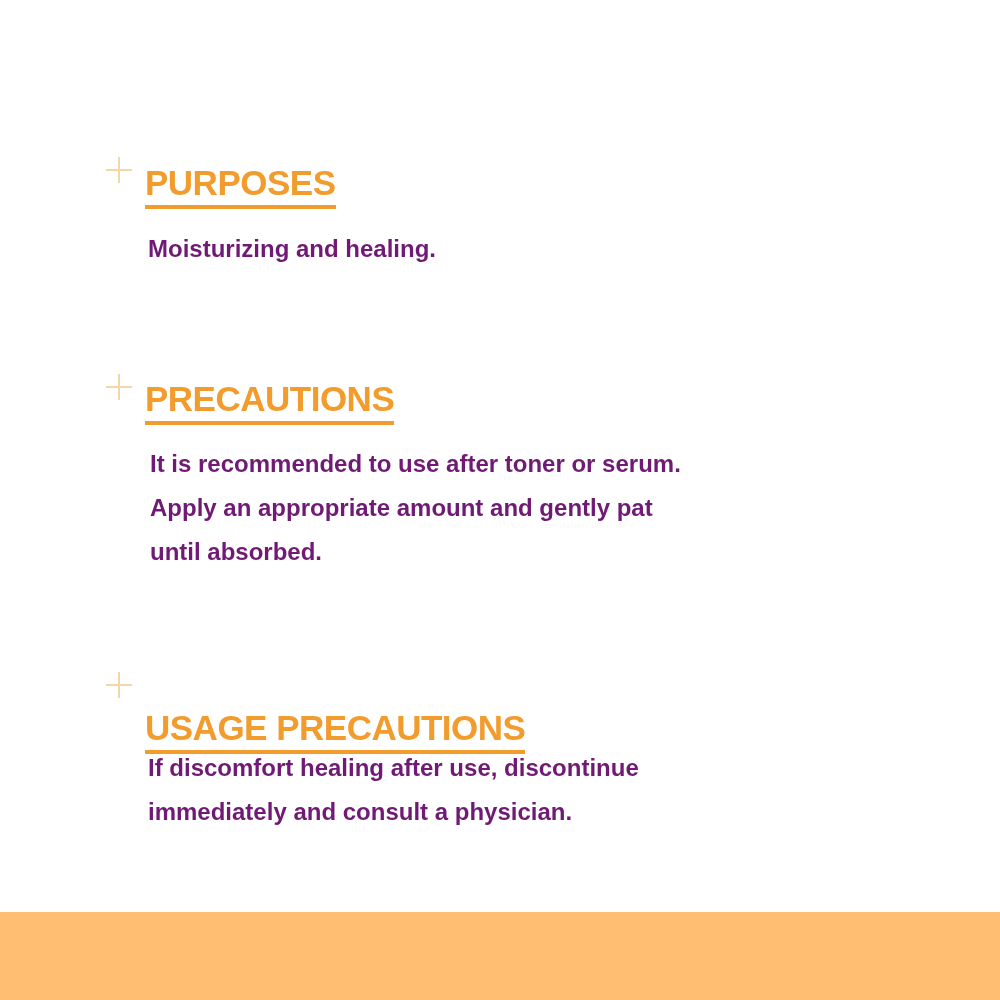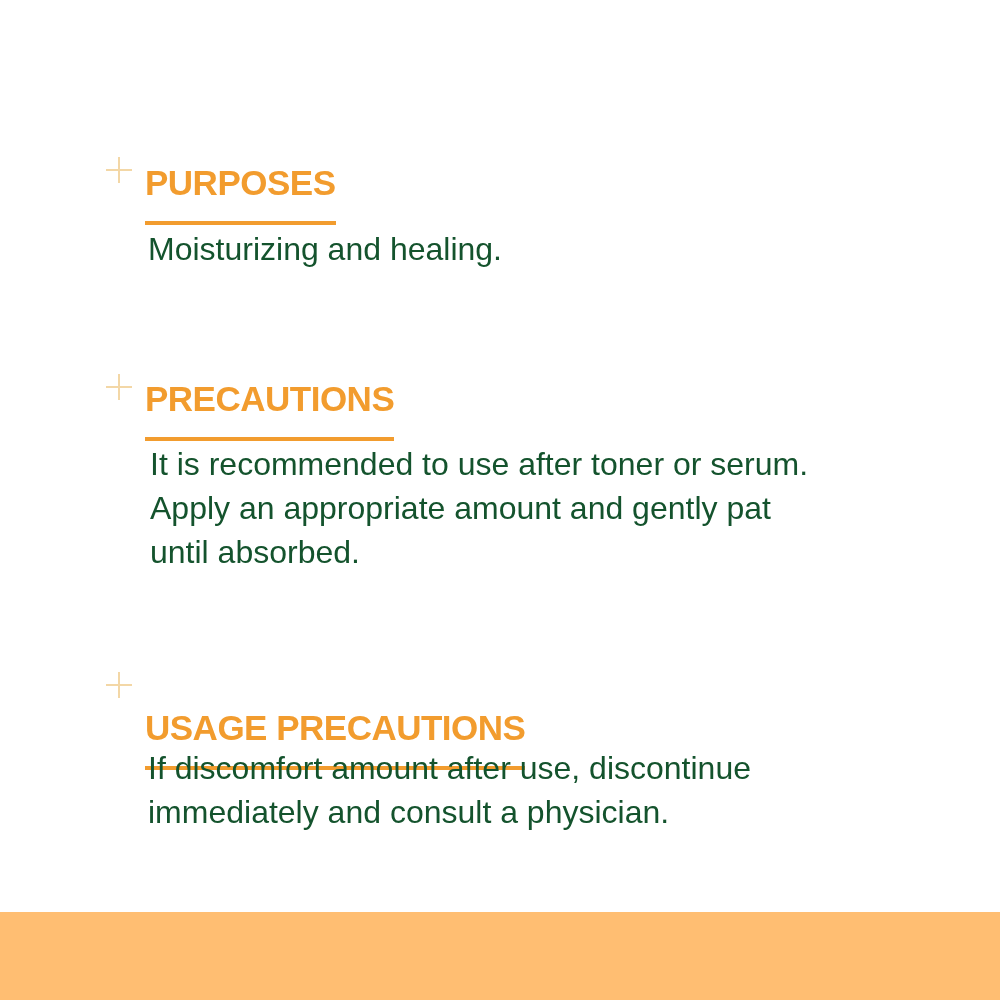--- a/index.html
+++ b/index.html
@@ -14,29 +14,30 @@
     }
     .plus::before, .plus::after {
       content: ""; position: absolute; background: #f3d7a6;
     }
     .plus::before { left: 12px; top: 0; width: 2px; height: 26px; }
     .plus::after { left: 0; top: 12px; width: 26px; height: 2px; }
     .heading {
       position: absolute; left: 145px;
       font-size: 35px; font-weight: bold; color: #f29c2e;
       letter-spacing: -0.5px;
-      padding-bottom: 18px;
+      padding-bottom: 2px;
       border-bottom: 4px solid #f29c2e;
       line-height: 40px;
       white-space: nowrap;
     }
     .body {
       position: absolute; left: 148px;
-      font-size: 32px; color: #14532d; line-height: 44px;
+      font-size: 24px; color: #701a75; line-height: 44px;
       white-space: pre-line;
+      font-weight: bold;
     }
     .footer-band {
       position: absolute; left: 0; top: 912px; width: 1000px; height: 88px;
       background: #ffbe72;
     }
   </style>
 </head>
 <body>
 
 <div class="section">
@@ -49,17 +50,17 @@
   <span class="plus" style="top:374px;"></span>
   <div class="heading" style="top:379px;">PRECAUTIONS</div>
   <div class="body" style="top:442px; left:150px;">It is recommended to use after toner or serum.
 Apply an appropriate amount and gently pat
 until absorbed.</div>
 </div>
 
 <div class="section">
   <span class="plus" style="top:672px;"></span>
   <div class="heading" style="top:708px;">USAGE PRECAUTIONS</div>
-  <div class="body" style="top:746px;">If discomfort amount after use, discontinue
+  <div class="body" style="top:746px;">If discomfort healing after use, discontinue
 immediately and consult a physician.</div>
 </div>
 
 <div class="footer-band"></div>
 
 </body></html>

